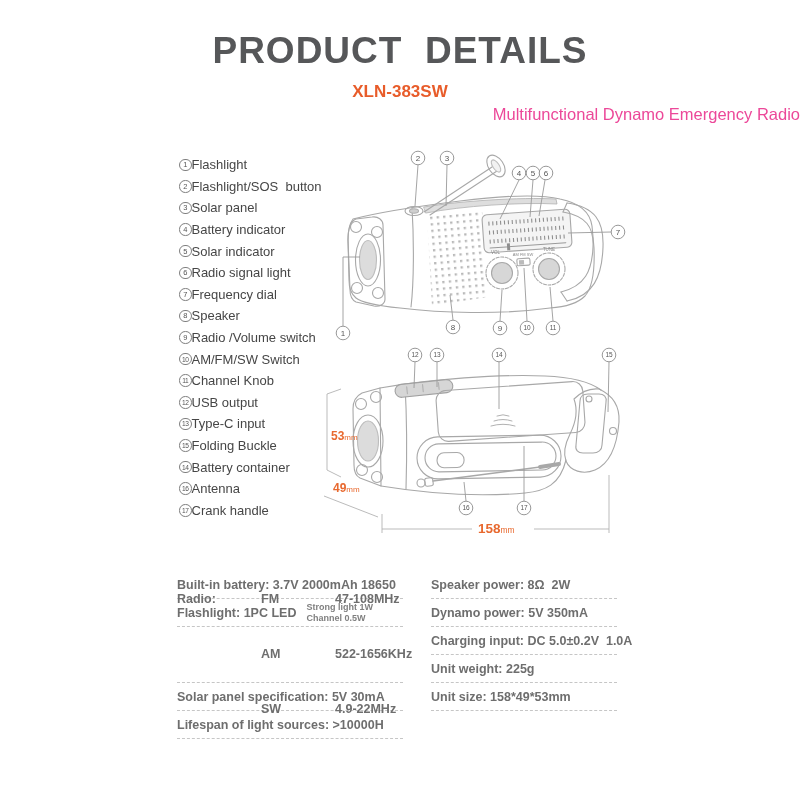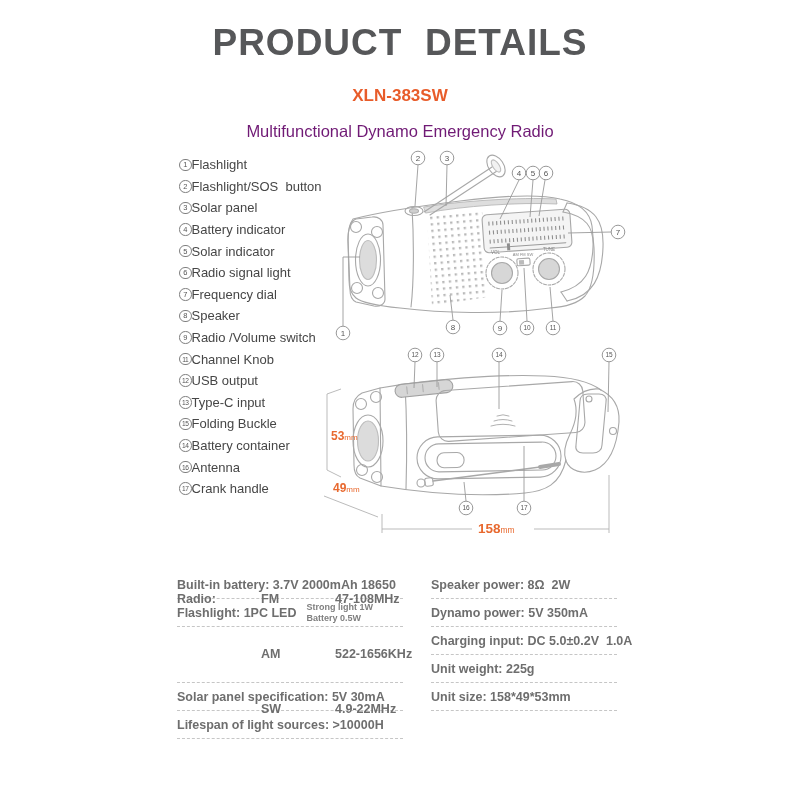--- a/index.html
+++ b/index.html
@@ -4,25 +4,25 @@
 <style>
   html,body{margin:0;padding:0;}
   body{
     width:800px;height:800px;position:relative;background:#ffffff;
     font-family:"Liberation Sans","DejaVu Sans",sans-serif;
     -webkit-font-smoothing:antialiased;overflow:hidden;
   }
   
   .header{position:absolute;left:0;top:0;width:800px;text-align:center;}
   .title{
-    margin:0;padding-top:22px;font-size:37px;font-weight:700;color:#565759;
+    margin:0;padding-top:30px;font-size:37px;font-weight:700;color:#565759;
     letter-spacing:1px;white-space:pre;
   }
-  .model{margin-top:22px;font-size:17px;font-weight:700;color:#e85c2a;}
-  .subtitle{margin-top:16px;font-size:16.5px;color:#701a75;}
+  .model{margin-top:10px;font-size:17px;font-weight:700;color:#e85c2a;}
+  .subtitle{margin-top:3px;font-size:16.5px;color:#ec4899;text-align:right;}
   
   .parts{position:absolute;left:179px;top:154px;margin:0;padding:0;list-style:none;}
   .parts li{height:21.6px;display:flex;align-items:center;}
   .badge{
     width:12.5px;height:12.5px;border:1px solid #7f7f7f;border-radius:50%;
     display:flex;align-items:center;justify-content:center;
     font-size:7.5px;color:#555;flex:0 0 auto;box-sizing:border-box;
   }
   .d2 .badge{font-size:6.6px;letter-spacing:-0.4px;}
   .plabel{font-size:13px;color:#464646;white-space:pre;}
@@ -81,20 +81,24 @@
     </li>
   <li>
       <span class="badge">8</span>
       <span class="plabel">Speaker</span>
     </li>
   <li>
       <span class="badge">9</span>
       <span class="plabel">Radio /Volume switch</span>
     </li>
   <li class="d2">
+      <span class="badge">10</span>
+      <span class="plabel">AM/FM/SW Switch</span>
+    </li>
+  <li class="d2">
       <span class="badge">11</span>
       <span class="plabel">Channel Knob</span>
     </li>
   <li class="d2">
       <span class="badge">12</span>
       <span class="plabel">USB output</span>
     </li>
   <li class="d2">
       <span class="badge">13</span>
       <span class="plabel">Type-C input</span>
@@ -347,21 +351,21 @@
 </svg>
 
 <div class="spec-col spec-left">
   <div class="srow h28">
     <span>Built-in battery: 3.7V 2000mAh 18650</span>
   </div>
   <div class="srow h28">
     <span>Flashlight: 1PC LED</span>
     <span class="flash-note">
       <span>Strong light 1W</span>
-      <span>Battery 0.5W</span>
+      <span>Channel 0.5W</span>
     </span>
   </div>
   <div class="srow h56 radio-row">
     <span>Radio:</span>
     <span>FM</span>
     <span>47-108MHz</span>
     <i></i>
     <span>AM</span>
     <span>522-1656KHz</span>
     <i></i>

